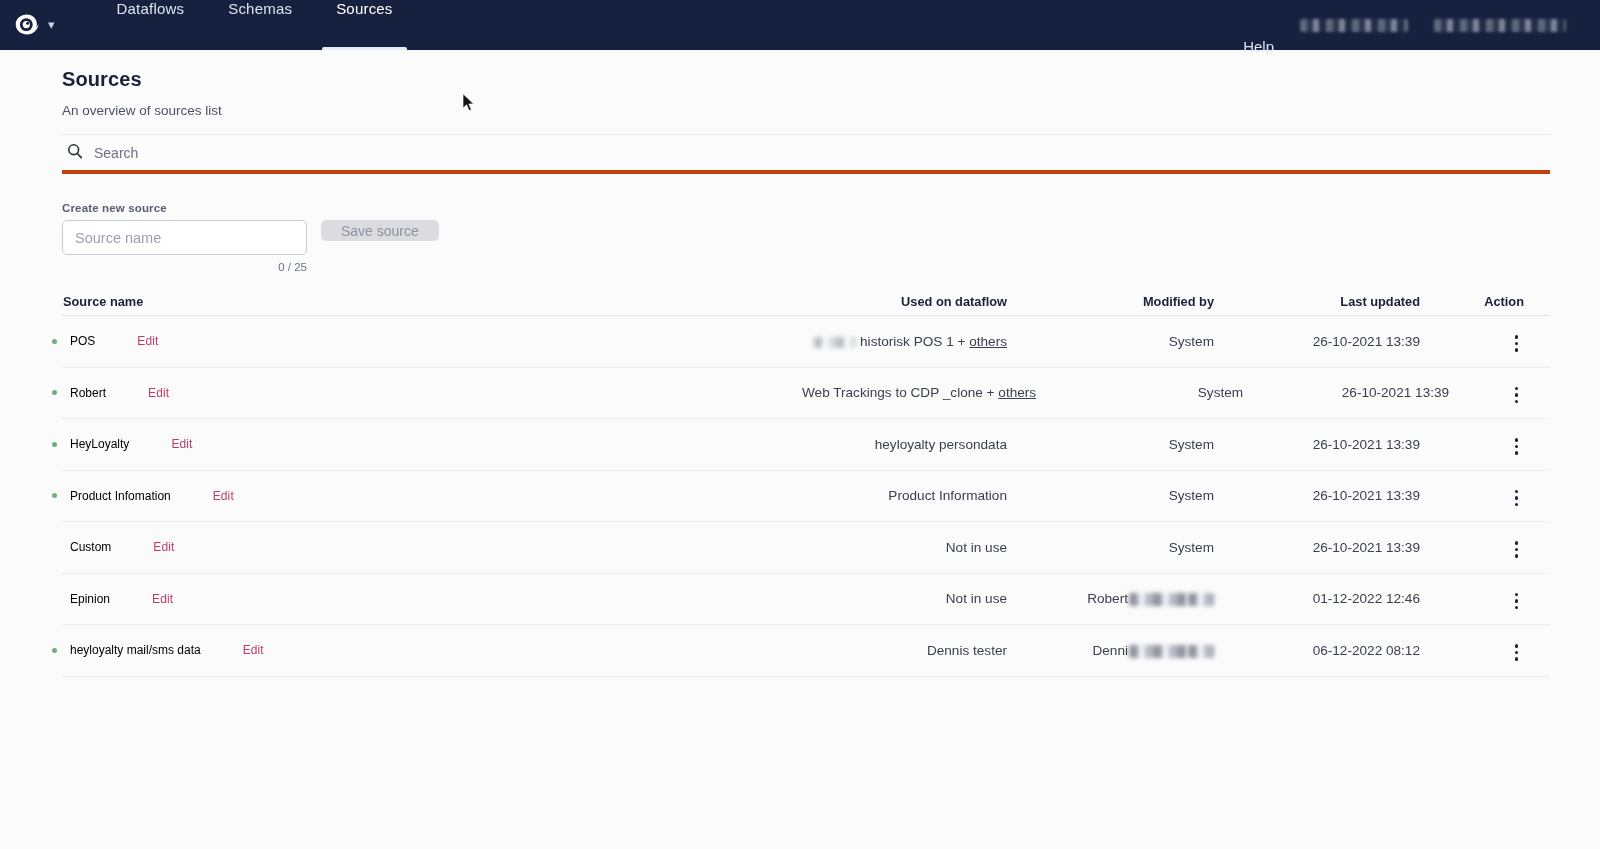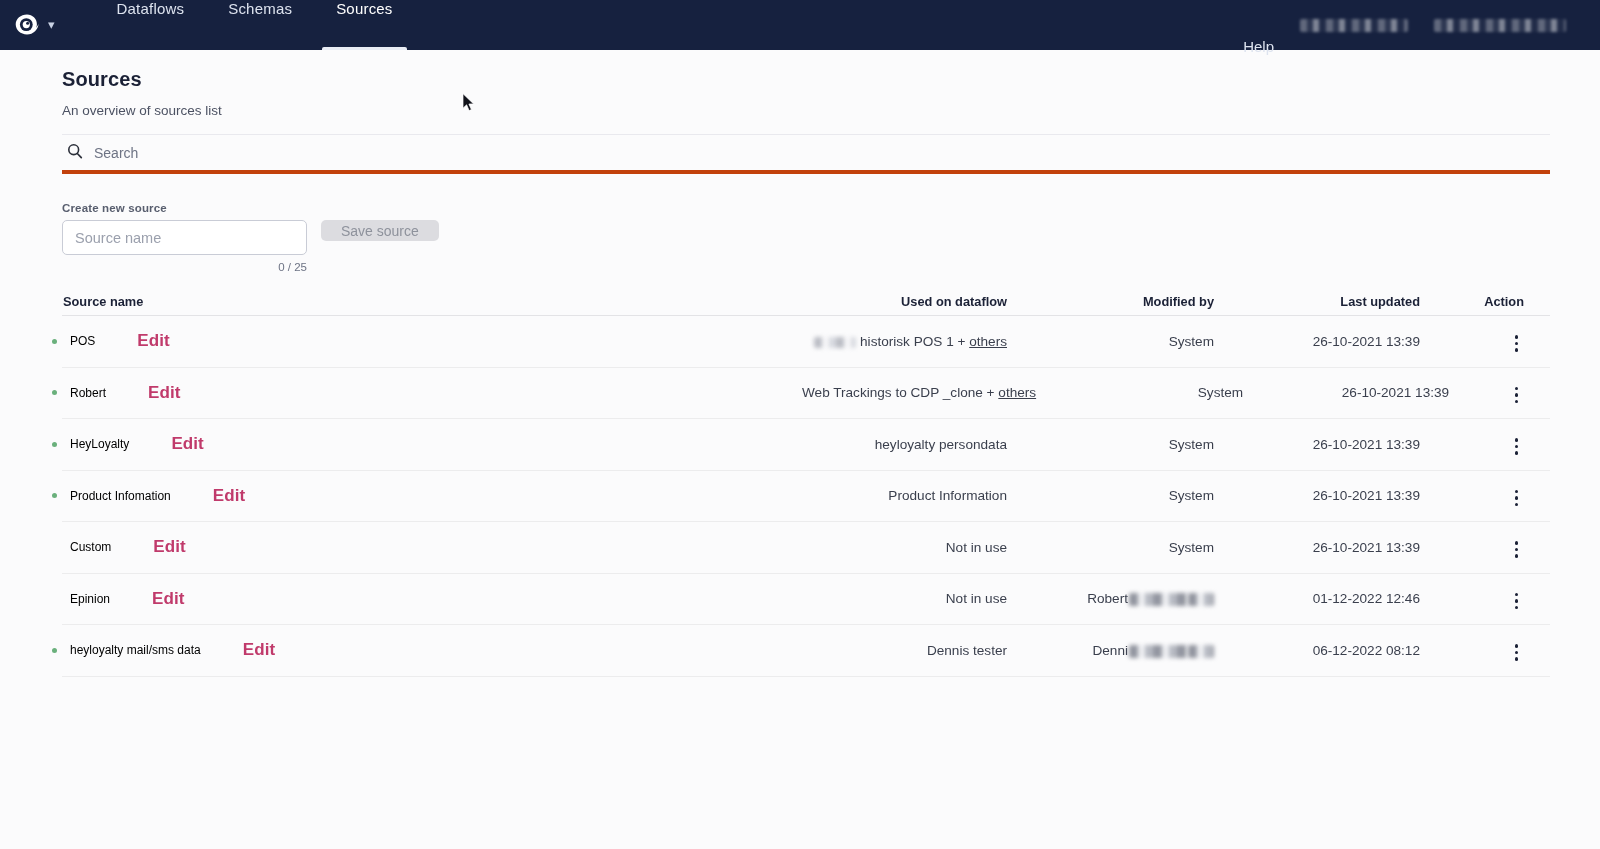--- a/index.html
+++ b/index.html
@@ -245,22 +245,22 @@
     background: #6ab07c;
     flex: 0 0 5px;
     margin-left: -11px;
     margin-right: 4px;
   }
   .dot.off { background: transparent; }
 
   .src-name { color: #000000; font-size: 12px; }
 
   .edit-link {
-    font-size: 17px;
-    font-weight: 700;
+    font-size: 12px;
+    font-weight: 400;
     color: #c03a6b;
     cursor: pointer;
     letter-spacing: .1px;
     padding-left: 33px;
   }
 
   .flow-text { white-space: nowrap; }
 
   .others-link {
     color: #3a3f4d;

